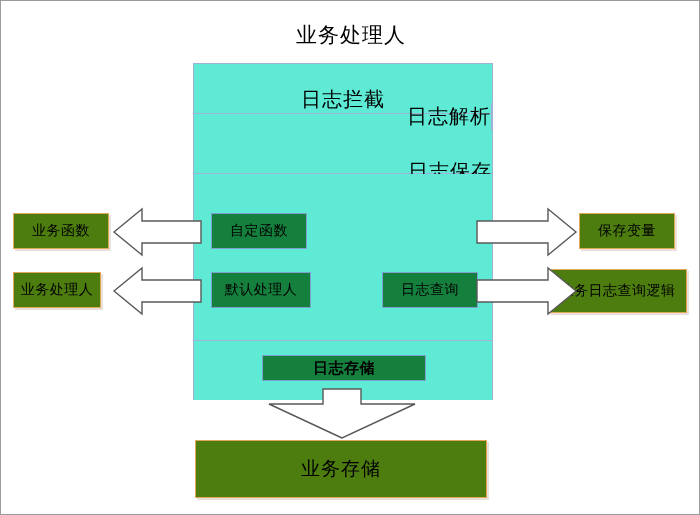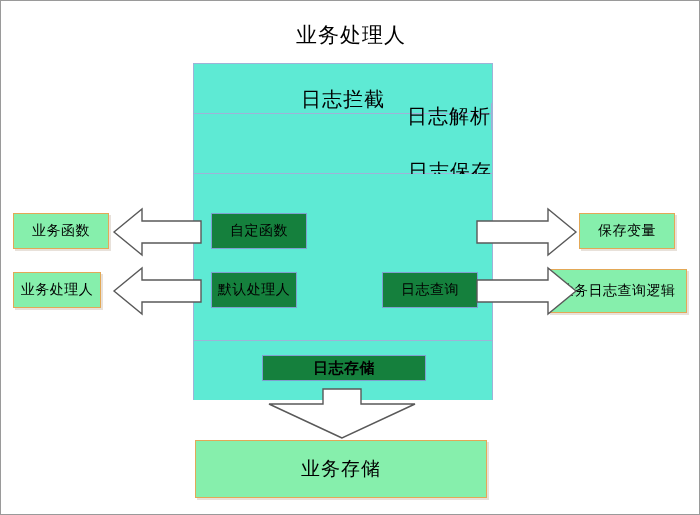--- a/index.html
+++ b/index.html
@@ -100,34 +100,34 @@
     background: #15803d;
     border: 1px solid #7f9fd0;
     display: flex;
     align-items: center;
     justify-content: center;
     font-size: 14px;
     color: #000000;
     letter-spacing: 0.5px;
   }
   #box-custom-func   { left: 210px; top: 212px; width: 96px;  height: 36px; }
-  #box-default-hand  { left: 210px; top: 271px; width: 86px;  height: 36px; }
+  #box-default-hand  { left: 210px; top: 271px; width: 100px;  height: 36px; }
   #box-log-context   { left: 381px; top: 212px; width: 96px;  height: 36px; }
   #box-log-query     { left: 381px; top: 271px; width: 96px;  height: 36px; }
   #box-log-storage {
     left: 261px; top: 354px; width: 164px; height: 26px;
     font-size: 15px;
     font-weight: bold;
   }
 
   
   .orange-box {
     position: absolute;
     box-sizing: border-box;
-    background: #86efac;
+    background: #4d7c0f;
     border: 1px solid #e0a martinez;
     border: 1px solid #e3a857;
     box-shadow: 2px 2px 0 rgba(190,170,150,0.35);
     display: flex;
     align-items: center;
     justify-content: center;
     font-size: 14px;
     color: #000000;
     letter-spacing: 0.5px;
   }

